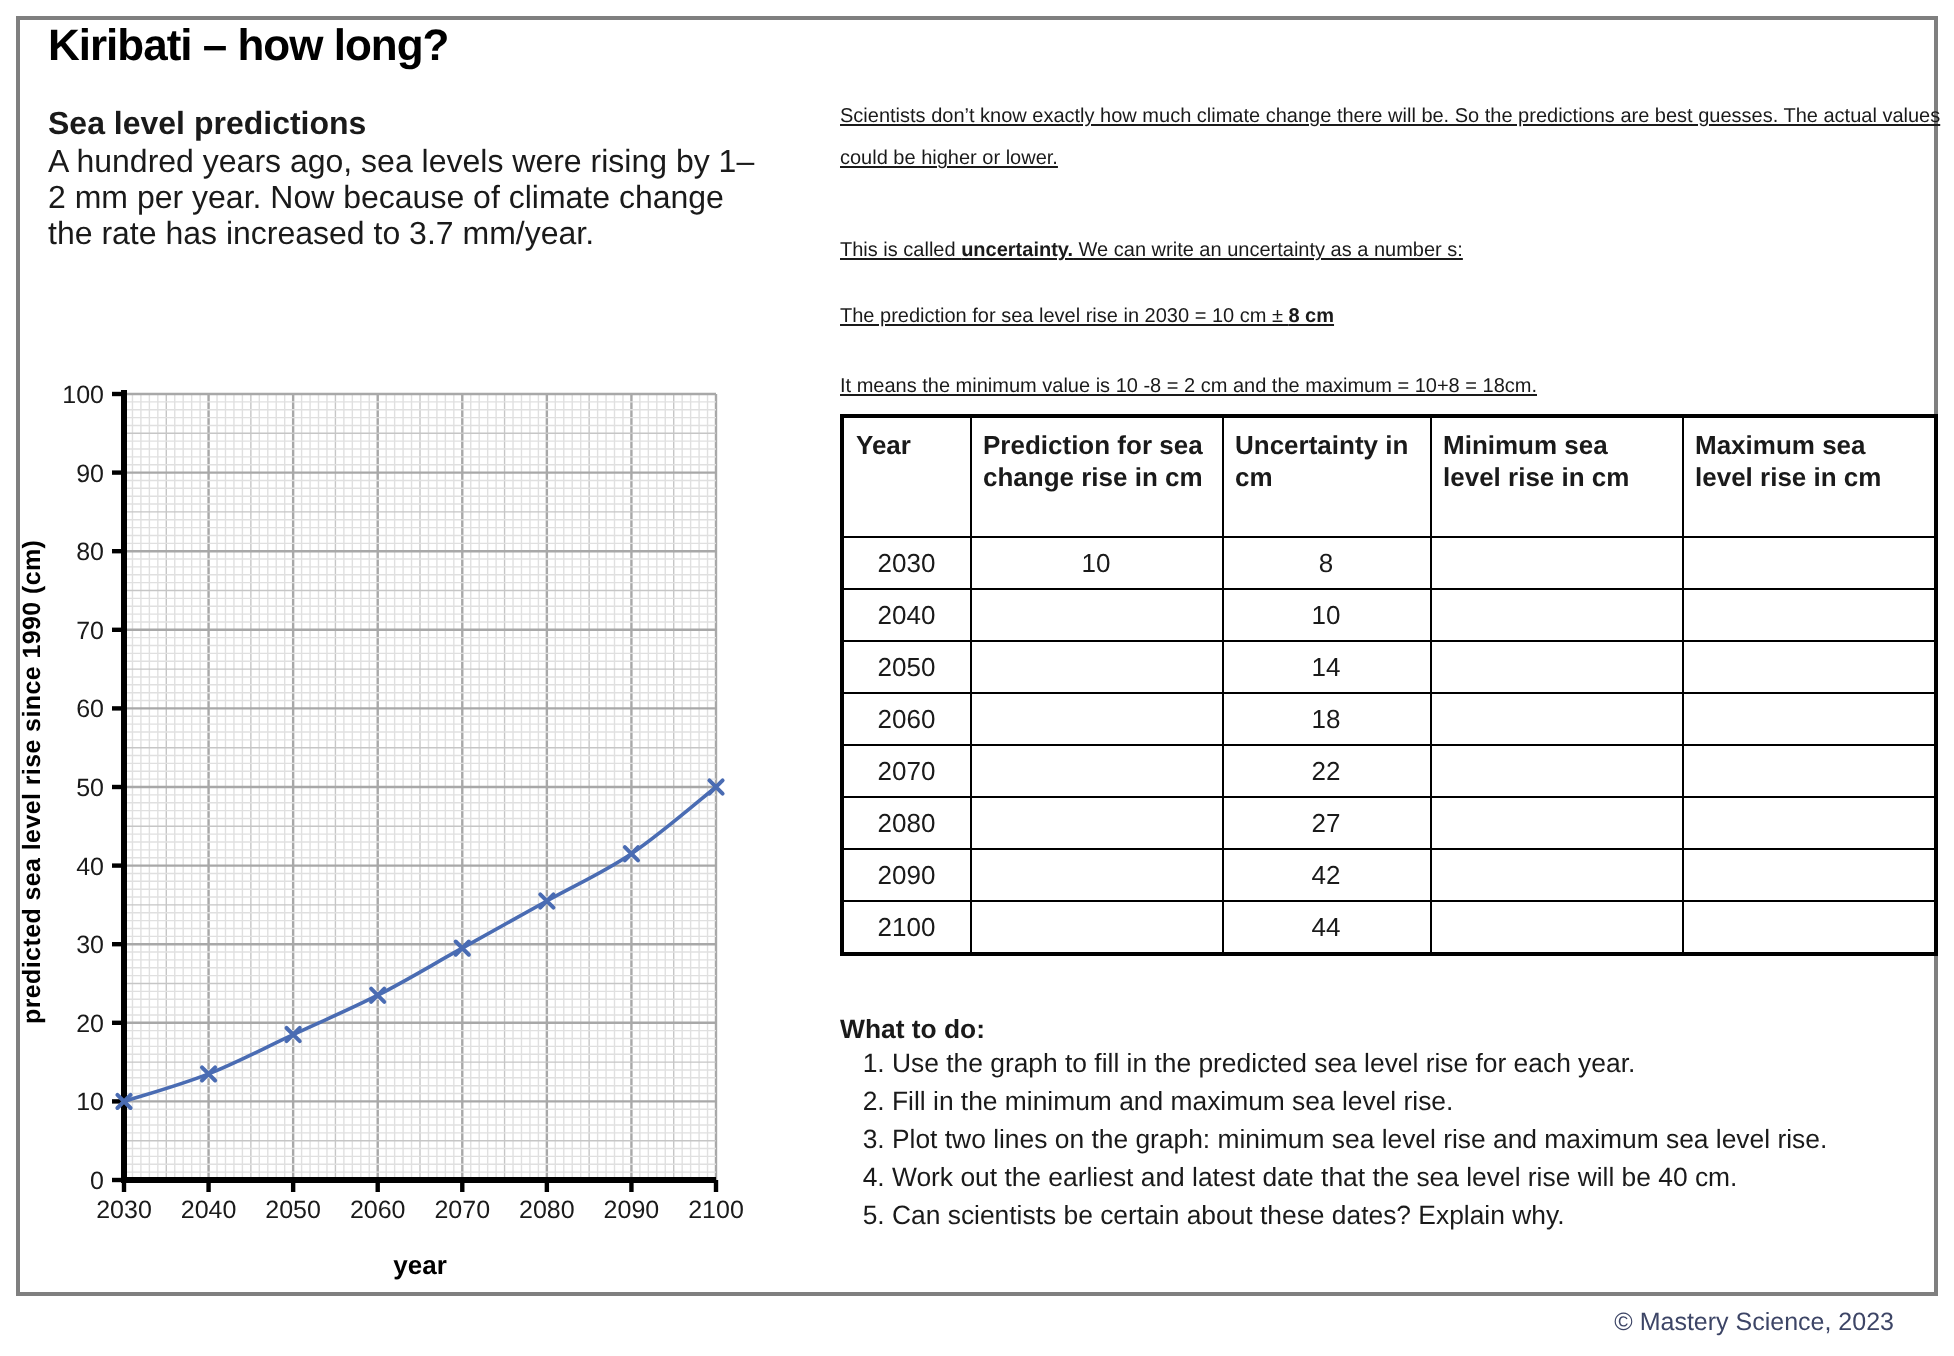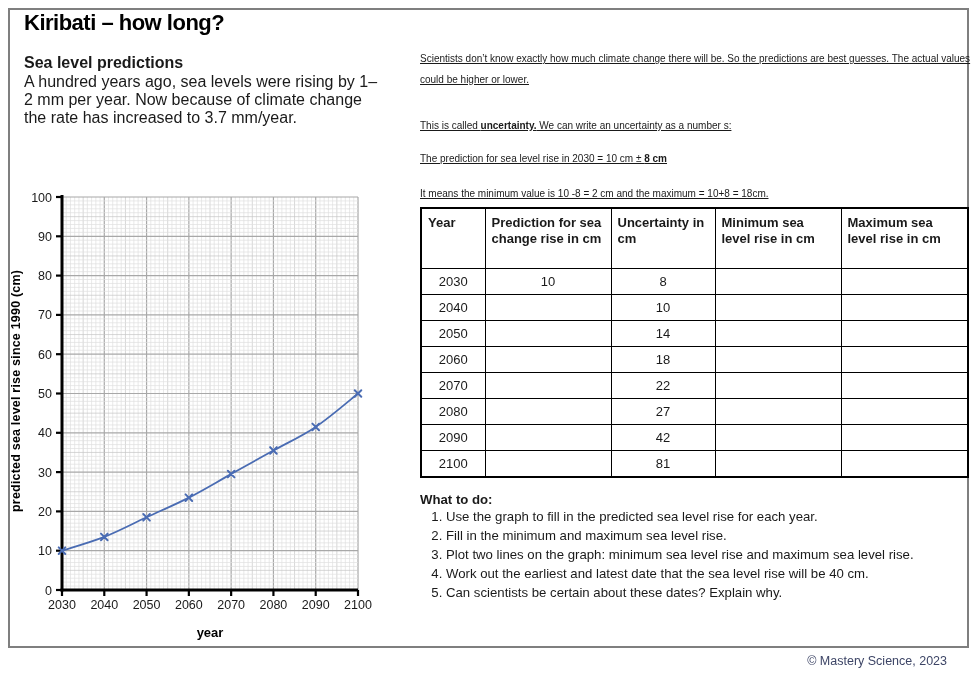--- a/index.html
+++ b/index.html
@@ -38,21 +38,21 @@
   }
   .predictions-table{border:2px solid #000;}
   .predictions-table th{
     text-align:left;vertical-align:top;font-weight:bold;
     padding:6px 6px;line-height:16px;height:47px;font-size:13px;
   }
   .predictions-table td{
     text-align:center;height:25px;padding:0 4px;font-size:13px;
   }
   .tasks{position:absolute;left:420px;top:492px;width:557px;font-size:13.2px;}
-  .tasks .heading{font-weight:bold;margin:0 0 2px 0;}
+  .tasks .heading{font-weight:bold;margin:15px 0 2px 0;}
   .tasks ol{margin:0;padding-left:26px;}
   .tasks li{margin-bottom:4px;line-height:15px;}
   .footer{
     position:absolute;right:30px;top:654px;font-size:12.5px;color:#3d4566;
   }
   .b{font-weight:bold;}
 </style>
 </head>
 <body>
 
@@ -365,21 +365,21 @@
       <tr>
         <td>2090</td>
         <td></td>
         <td>42</td>
         <td></td>
         <td></td>
       </tr>
       <tr>
         <td>2100</td>
         <td></td>
-        <td>81</td>
+        <td>44</td>
         <td></td>
         <td></td>
       </tr>
     </tbody>
 </table>
 
 <div class="tasks">
   <p class="heading">What to do:</p>
   <ol>
     <li>Use the graph to fill in the predicted sea level rise for each year.</li>

